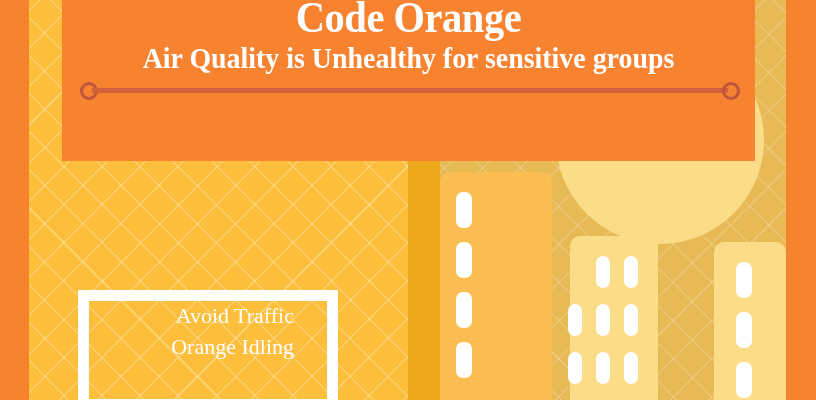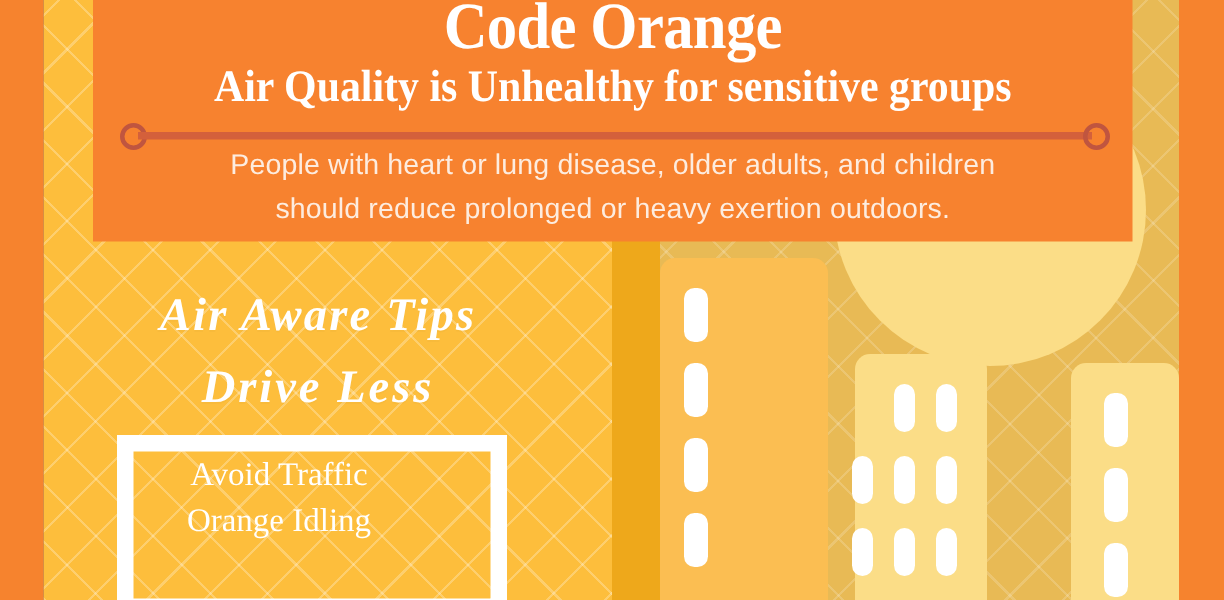--- a/index.html
+++ b/index.html
@@ -101,21 +101,21 @@
     text-shadow:0 1px 0 rgba(0,0,0,.02);
   }
   .tips-head .l2{display:block;font-size:31px;letter-spacing:2px;}
 
   .tips-box{
     position:absolute;left:78px;top:290px;width:260px;height:120px;
     border:11px solid #FFFFFF;box-sizing:border-box;
   }
   .tips-list{
     position:absolute;left:78px;top:300px;width:216px;
-    text-align:center;
+    text-align:right;
     font-family:"Liberation Serif",serif;color:#FFFFFF;
     font-size:22px;line-height:31px;
   }
   .tips-list span{display:block;}
 </style>
 </head>
 <body>
 
 <div class="stage">
 
@@ -161,30 +161,22 @@
   <div class="header">
     <div class="title">Code Orange</div>
     <div class="subtitle">Air Quality is Unhealthy for sensitive groups</div>
 
     <div class="divider">
       <div class="ring l"></div>
       <div class="bar"></div>
       <div class="ring r"></div>
     </div>
 
-    <div class="lede">
-      <span>People with heart or lung disease, older adults, and children</span>
-      <span class="l2">should reduce prolonged or heavy exertion outdoors.</span>
-    </div>
   </div>
 
-  <div class="tips-head">
-    <span>Air Aware Tips</span>
-    <span class="l2">Drive Less</span>
-  </div>
 
   <div class="tips-box"></div>
   <div class="tips-list">
     <span>Avoid Traffic</span>
     <span>Orange Idling</span>
   </div>
 
 </div>
 
 </body></html>

